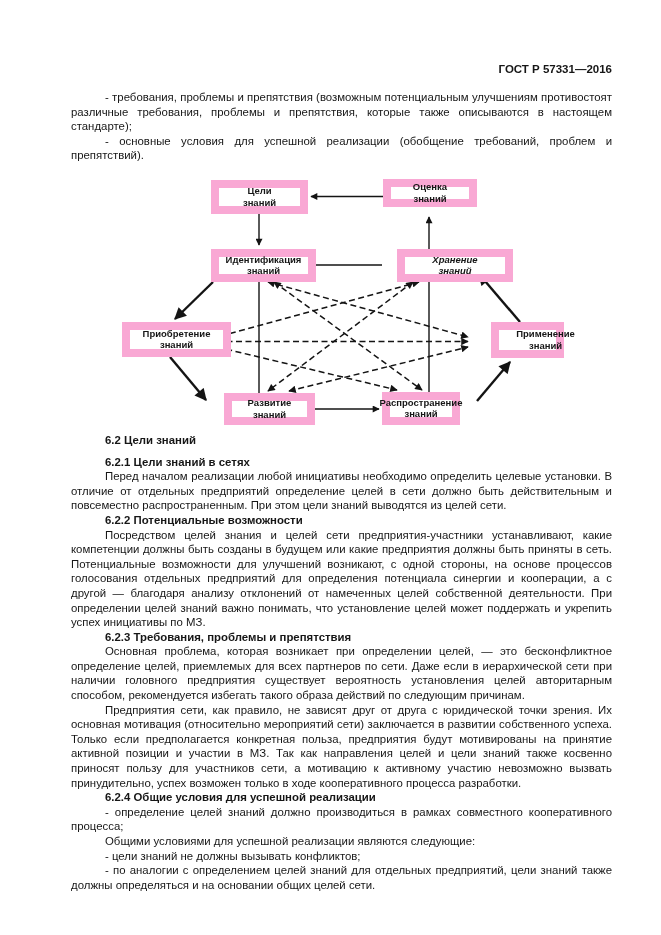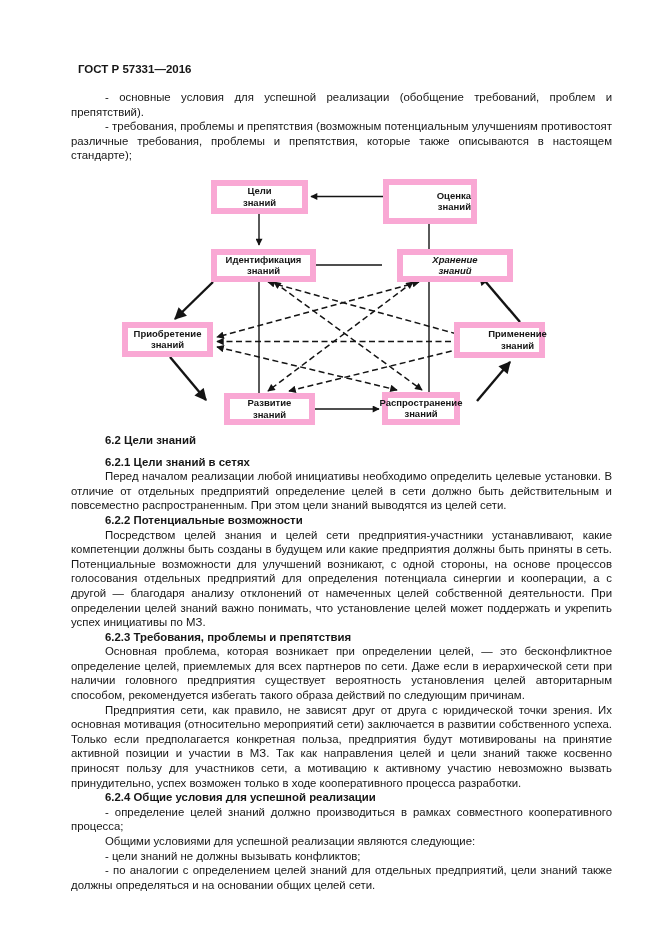--- a/index.html
+++ b/index.html
@@ -1,49 +1,49 @@
 <!DOCTYPE html>
 <html><head>
 <meta charset="utf-8">
 <style>
   html,body{margin:0;padding:0;}
   body{width:661px;height:935px;background:#ffffff;font-family:"Liberation Sans",sans-serif;color:#161616;}
   .page{position:relative;width:661px;height:935px;box-sizing:border-box;padding:62px 49px 0 71px;overflow:hidden;background:#ffffff;}
-  .doc-header{font-weight:bold;font-size:11.5px;line-height:15px;margin:0 0 13px 7px;}
+  .doc-header{font-weight:bold;font-size:11.5px;line-height:15px;margin:0 0 13px 7px;text-align:right;}
   .para{margin:0;font-size:11.4px;line-height:14.6px;text-align:justify;text-indent:34px;}
   .h{font-weight:bold;font-size:11.4px;line-height:14.6px;text-indent:34px;margin:0;text-align:left;}
   .h-first{margin:4px 0 7px 0;}
   .figure{position:relative;width:541px;height:250px;margin-top:16px;}
   .figure svg{position:absolute;left:0;top:0;}
-  .dbox{position:absolute;border:6px solid #f9a8d4;background:#ffffff;box-sizing:border-box;
+  .dbox{position:absolute;border:8px solid #f9a8d4;background:#ffffff;box-sizing:border-box;
         display:flex;flex-direction:column;align-items:center;justify-content:center;
         font-weight:bold;font-size:9.5px;line-height:11.5px;text-align:center;z-index:2;}
   .b0{left:140px;top:1px;width:97px;height:34px;}
-  .b1{left:312px;top:0px;width:94px;height:45px;align-items:flex-end;}
+  .b1{left:312px;top:0px;width:94px;height:28px;}
   .b2{left:140px;top:70px;width:105px;height:33px;}
   .b3{left:326px;top:70px;width:116px;height:33px;font-style:italic;}
-  .b4{left:51px;top:143px;width:91px;height:35px;}
-  .b5{left:383px;top:143px;width:91px;height:36px;padding-left:36px;}
+  .b4{left:51px;top:143px;width:109px;height:35px;}
+  .b5{left:420px;top:143px;width:73px;height:36px;padding-left:36px;}
   .b6{left:141px;top:214px;width:91px;height:32px;margin-left:12px;}
   .b7{left:311px;top:213px;width:78px;height:33px;}
   .caption{font-size:10px;line-height:13px;text-align:center;margin:8px 0 16px 0;color:#1d1d1d;}
   .ln-s{stroke:#141414;stroke-width:1.4;fill:none;}
   .ln-t{stroke:#141414;stroke-width:2.4;fill:none;}
   .ln-d{stroke:#141414;stroke-width:1.5;fill:none;stroke-dasharray:6 3.5;}
   #arr path{fill:#141414;}
 </style>
 </head>
 <body>
 
 <div class="page">
 
   <div class="doc-header">ГОСТ Р 57331—2016</div>
 
+  <p class="para">- требования, проблемы и препятствия (возможным потенциальным улучшениям противостоят различные требования, проблемы и препятствия, которые также описываются в настоящем стандарте);</p>
   <p class="para">- основные условия для успешной реализации (обобщение требований, проблем и препятствий).</p>
-  <p class="para">- требования, проблемы и препятствия (возможным потенциальным улучшениям противостоят различные требования, проблемы и препятствия, которые также описываются в настоящем стандарте);</p>
 
   <div class="figure">
     <svg width="541" height="250" viewBox="0 0 541 250">
       <defs>
         <marker id="arr" viewBox="0 0 10 10" refX="9" refY="5" markerWidth="5.5" markerHeight="5" orient="auto-start-reverse">
           <path d="M0,0 L10,5 L0,10 z"></path>
         </marker>
       </defs>
       <g>
         <line class="ln-s" x1="312" y1="17.5" x2="240" y2="17.5" marker-end="url(#arr)"></line>

